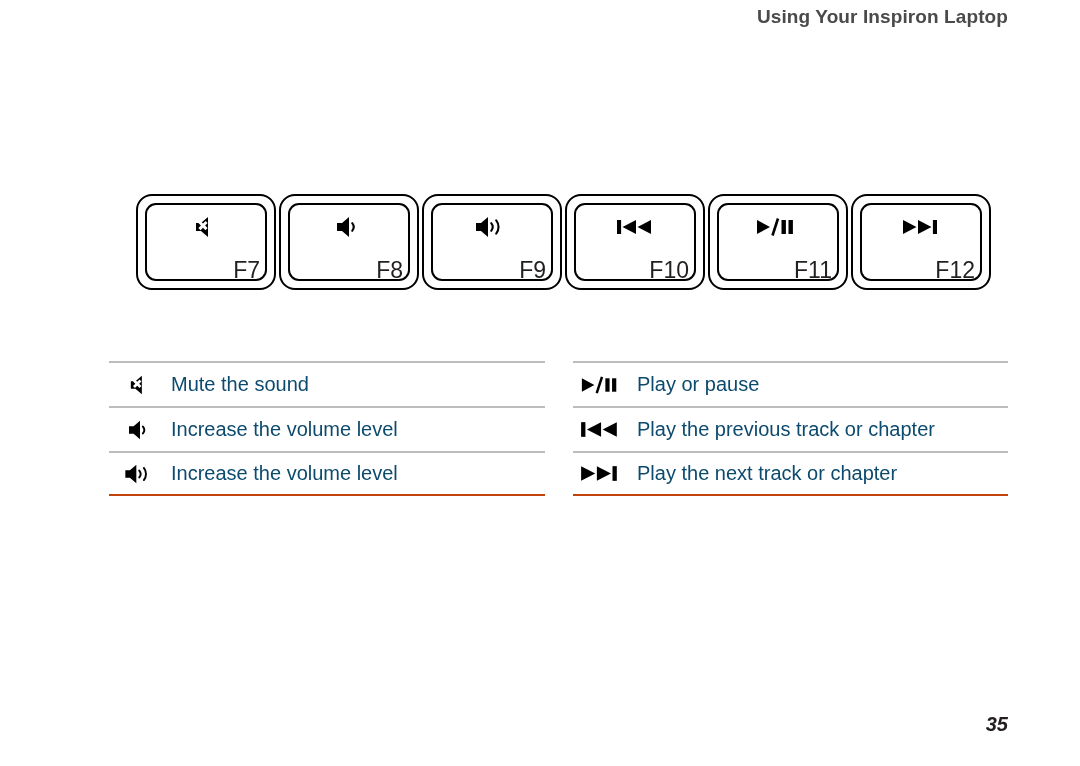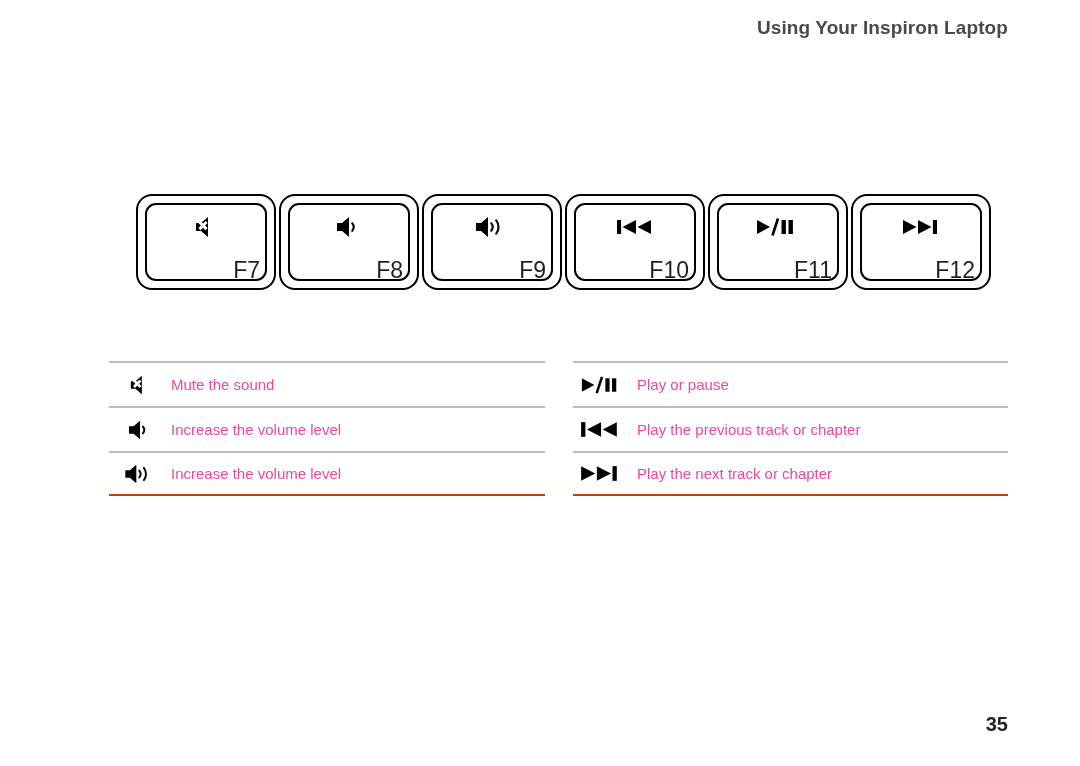--- a/index.html
+++ b/index.html
@@ -12,21 +12,21 @@
     height: 766px;
     position: relative;
     font-family: "Liberation Sans", sans-serif;
     color: #231f20;
     overflow: hidden;
   }
 
   
   .page-header {
     position: absolute;
-    top: 17px;
+    top: 6px;
     left: 0;
     width: 1008px;
     text-align: right;
     font-size: 19px;
     font-weight: bold;
     color: #4a4a4a;
     letter-spacing: 0.1px;
   }
 
   
@@ -102,35 +102,36 @@
     justify-content: center;
   }
   .legend.right .legend-icon {
     width: 64px;
     flex: 0 0 64px;
     justify-content: flex-start;
     padding-left: 6px;
     box-sizing: border-box;
   }
   .legend-text {
-    font-size: 15px;
-    color: #ec4899;
+    font-size: 20px;
+    color: #0c4a6e;
     white-space: nowrap;
   }
 
   
   .page-number {
     position: absolute;
     left: 0;
     width: 1008px;
     top: 713px;
     text-align: right;
     font-size: 20px;
     font-weight: bold;
     color: #231f20;
+    font-style: italic;
   }
 
   svg { display: block; }
 </style>
 </head>
 <body>
 
 <div class="page-header">Using Your Inspiron Laptop</div>
 
 <div class="key-row">

